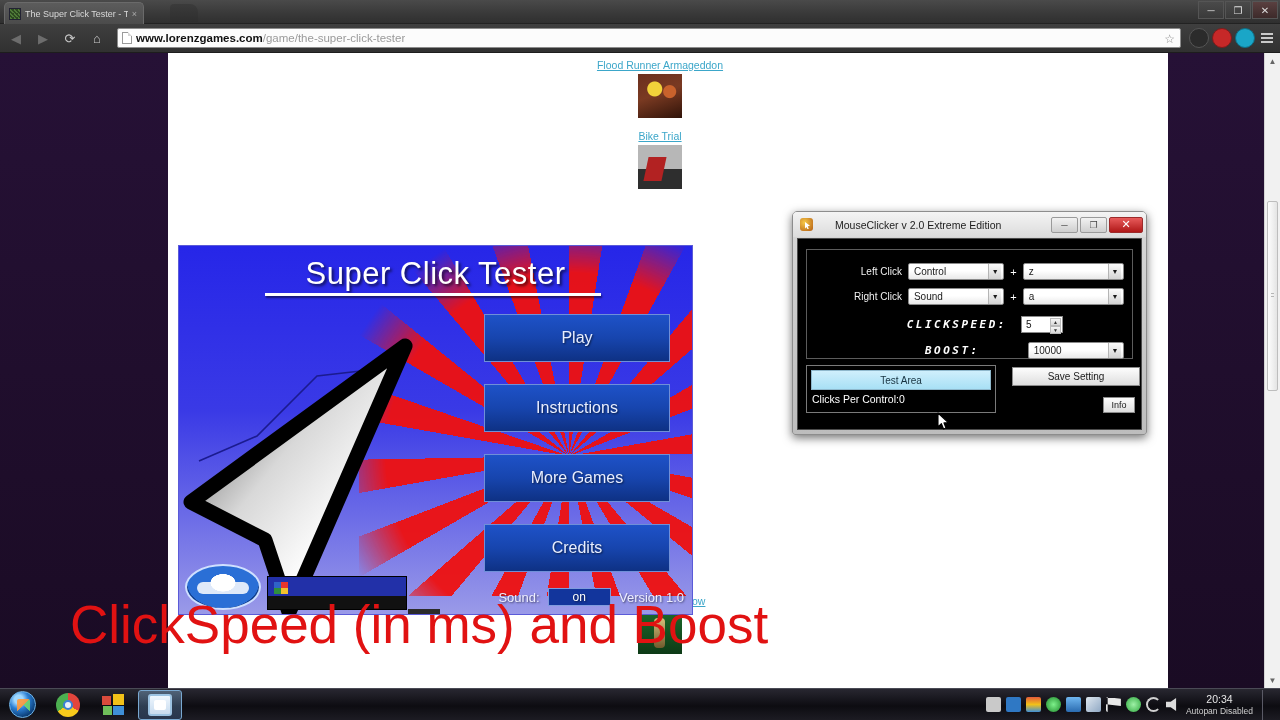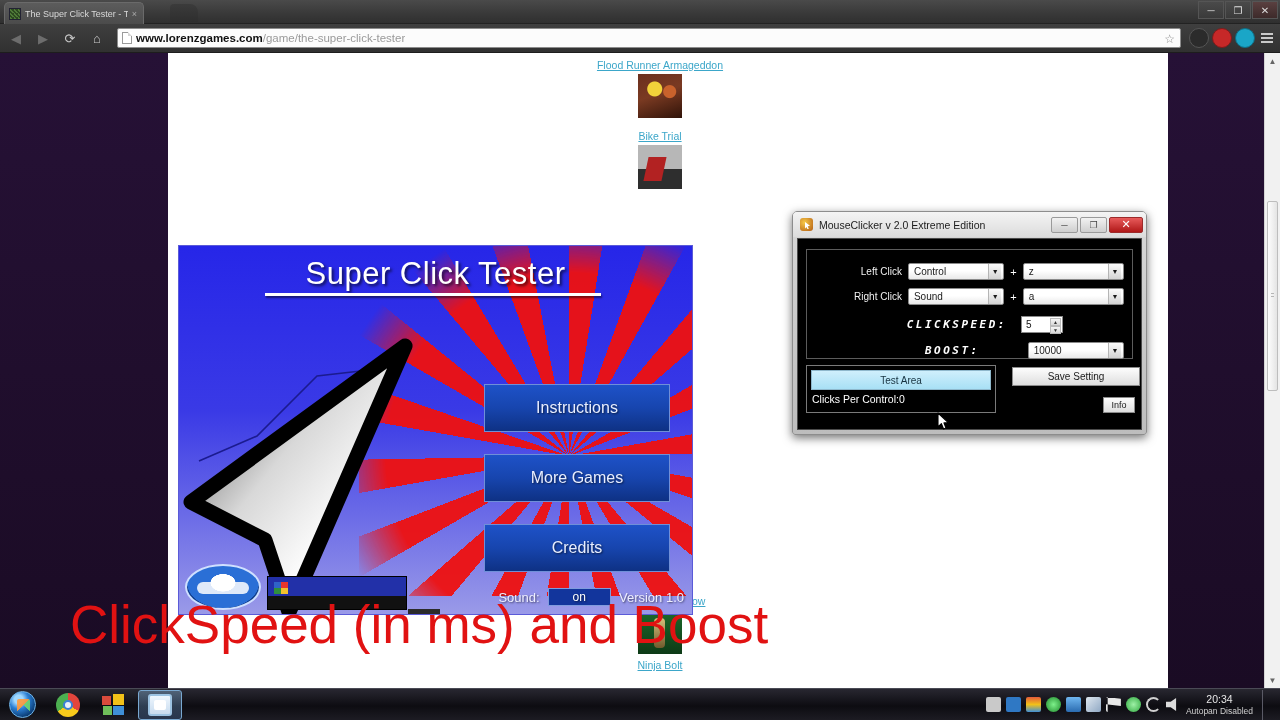--- a/index.html
+++ b/index.html
@@ -157,21 +157,21 @@
   .anno { position:absolute; color:#e11212; font-weight:normal;
       font-family:"Liberation Sans", sans-serif; white-space:nowrap; }
   .anno.l1 { left:68px; top:503px; font-size:50px; }
   .anno.l2 { left:70px; top:594px; font-size:53px; }
 
   
   .mc { position:absolute; left:792px; top:211px; width:355px; height:224px;
       background:linear-gradient(180deg,#d8d8d8,#bdbdbd);
       border:1px solid #8d8d8d; border-radius:5px 5px 3px 3px;
       box-shadow:0 3px 10px rgba(0,0,0,.55); }
-  .mc-tb { height:25px; display:flex; align-items:center; padding:0 3px 0 7px; gap:6px;
+  .mc-tb { height:25px; display:flex; align-items:center; padding:0 3px 0 7px; gap:22px;
       background:linear-gradient(180deg,#f4f4f4,#dcdcdc); border-radius:4px 4px 0 0; }
   .mc-icon { width:13px; height:13px; border-radius:3px; flex:none;
       background:radial-gradient(circle at 35% 35%, #f7c948, #b35c12); position:relative; }
   .mc-icon:after{content:"";position:absolute;left:5px;top:4px;width:5px;height:7px;
       background:#fff;clip-path:polygon(0 0,100% 55%,55% 62%,75% 100%,48% 100%,30% 70%,0 92%);}
   .mc-title { font-size:10.5px; color:#1c1c1c; flex:1; }
   .mc-btns { display:flex; gap:2px; }
   .mcb { width:27px; height:16px; border:1px solid #9a9a9a; border-radius:2px;
       background:linear-gradient(180deg,#f2f2f2,#cfcfcf); display:flex;
       align-items:center; justify-content:center; font-size:9px; color:#444; }
@@ -314,21 +314,20 @@
           <span class="thumb flood"></span>
 
           <a class="thumb-link" style="margin-top:12px">Bike Trial</a>
           <span class="thumb bike"></span>
 
           <div style="height:386px"></div>
 
           <div style="font-size:10.5px;color:#333">Action Games</div>
           <a class="thumb-link" style="margin-top:8px">Abandon Tomorrow</a>
           <span class="thumb ninja"></span>
-          <a class="thumb-link" style="margin-top:5px">Ninja Bolt</a>
         </div>
 
         <div class="stage" style="left:10px">
           <div class="rays"></div>
 
           <svg class="hairline" viewBox="0 0 200 120">
             <polyline points="2,95 60,70 120,10 190,2" fill="none" stroke="#1b1b8f" stroke-width="1.6"></polyline>
           </svg>
 
           <svg class="cursor-art" viewBox="0 0 330 300">
@@ -339,20 +338,21 @@
                 <stop offset="70%" stop-color="#ffffff"></stop>
                 <stop offset="100%" stop-color="#ffffff"></stop>
               </linearGradient>
             </defs>
             <path d="M236,20 L120,286 L96,214 L22,176 Z" fill="url(#cg)" stroke="#000" stroke-width="15" stroke-linejoin="round"></path>
           </svg>
 
           <div class="game-title">Super Click Tester</div>
           <div class="title-rule"></div>
 
+          <div class="gbtn b1">Play</div>
           <div class="gbtn b2">Instructions</div>
           <div class="gbtn b3">More Games</div>
           <div class="gbtn b4">Credits</div>
 
           <div class="logo-disc"></div>
           <div class="logo-bar">
             <span class="logo-bar-stand"></span>
           </div>
 
           <div class="stage-foot">

